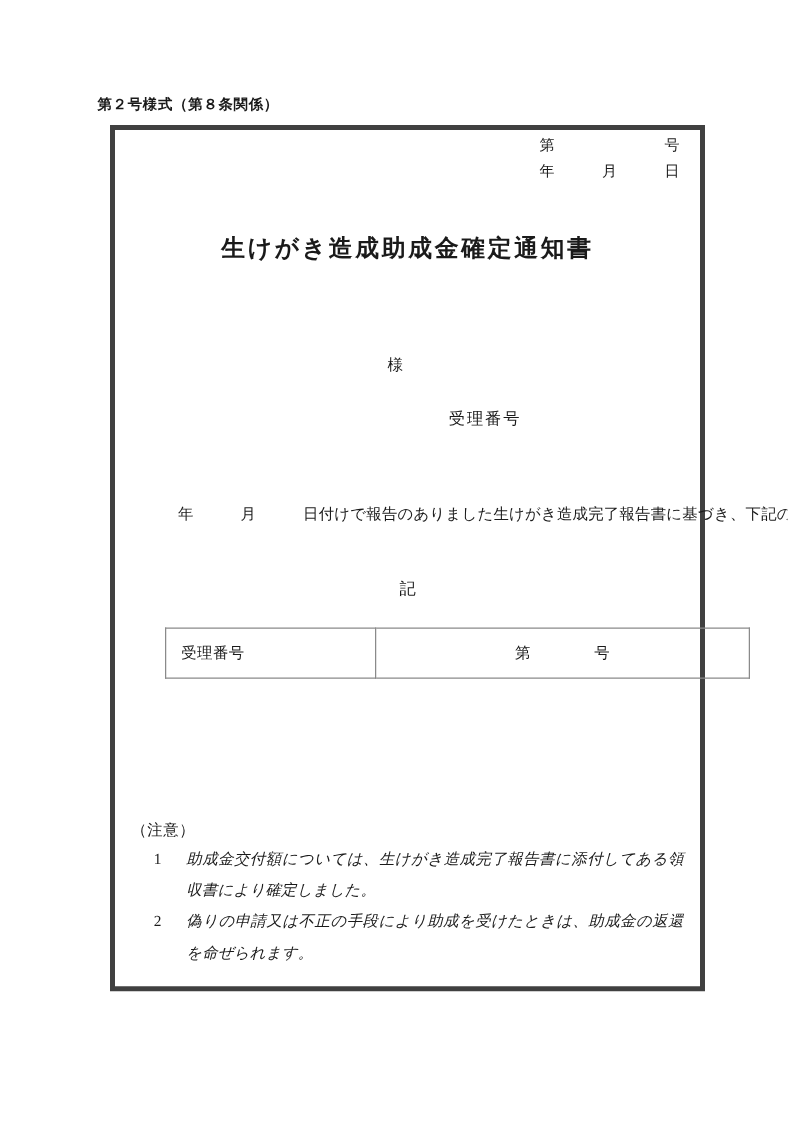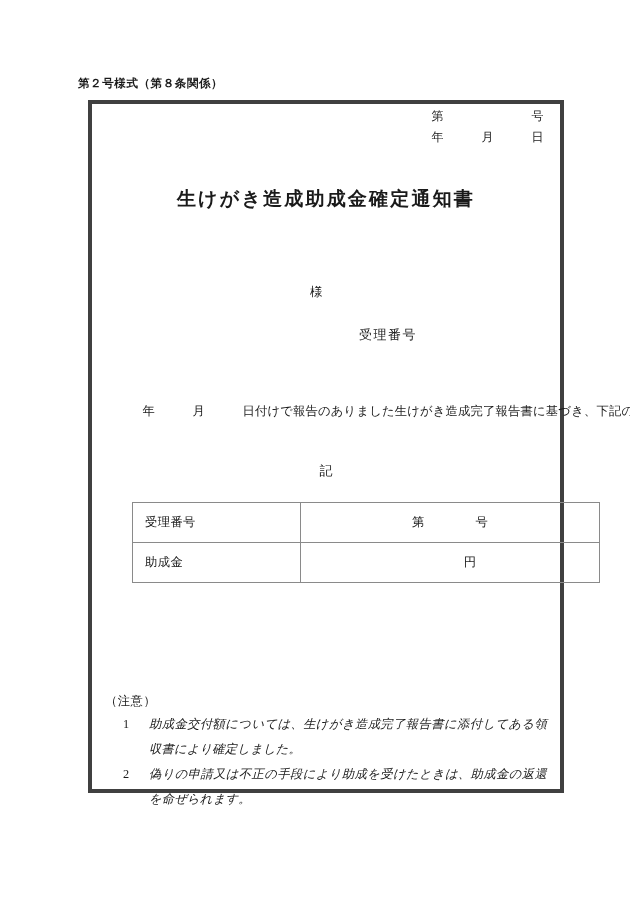--- a/index.html
+++ b/index.html
@@ -147,21 +147,20 @@
     padding-left: 40px;
   }
 
   
   .notes {
     position: absolute;
     left: 13px;
     right: 13px;
     top: 552px;
     font-size: 12.3px;
-    margin-top: 37px;
   }
   .notes-title {
     letter-spacing: 0.5px;
     margin-bottom: 2px;
   }
   .note-item {
     display: flex;
     line-height: 25px;
     letter-spacing: 0.2px;
   }
@@ -199,24 +198,20 @@
       <span class="indent">　　　年　　　月　　　日付けで報告のありました生けがき造成完了報告書に基づき、下記のとおり助成金交付額を確定しましたので通知します。</span>
     </div>
 
     <div class="ki-mark">記</div>
 
     <table class="detail-table">
       <tbody>
         <tr>
           <td class="label">受理番号</td>
           <td class="value">第　　　　号</td>
-        </tr>
-        <tr>
-          <td class="label">助成金</td>
-          <td class="value money">円</td>
         </tr>
       </tbody>
     </table>
 
     <div class="notes">
       <div class="notes-title">（注意）</div>
       <div class="note-item">
         <span class="note-num">1</span>
         <span class="note-body">助成金交付額については、生けがき造成完了報告書に添付してある領収書により確定しました。</span>
       </div>

